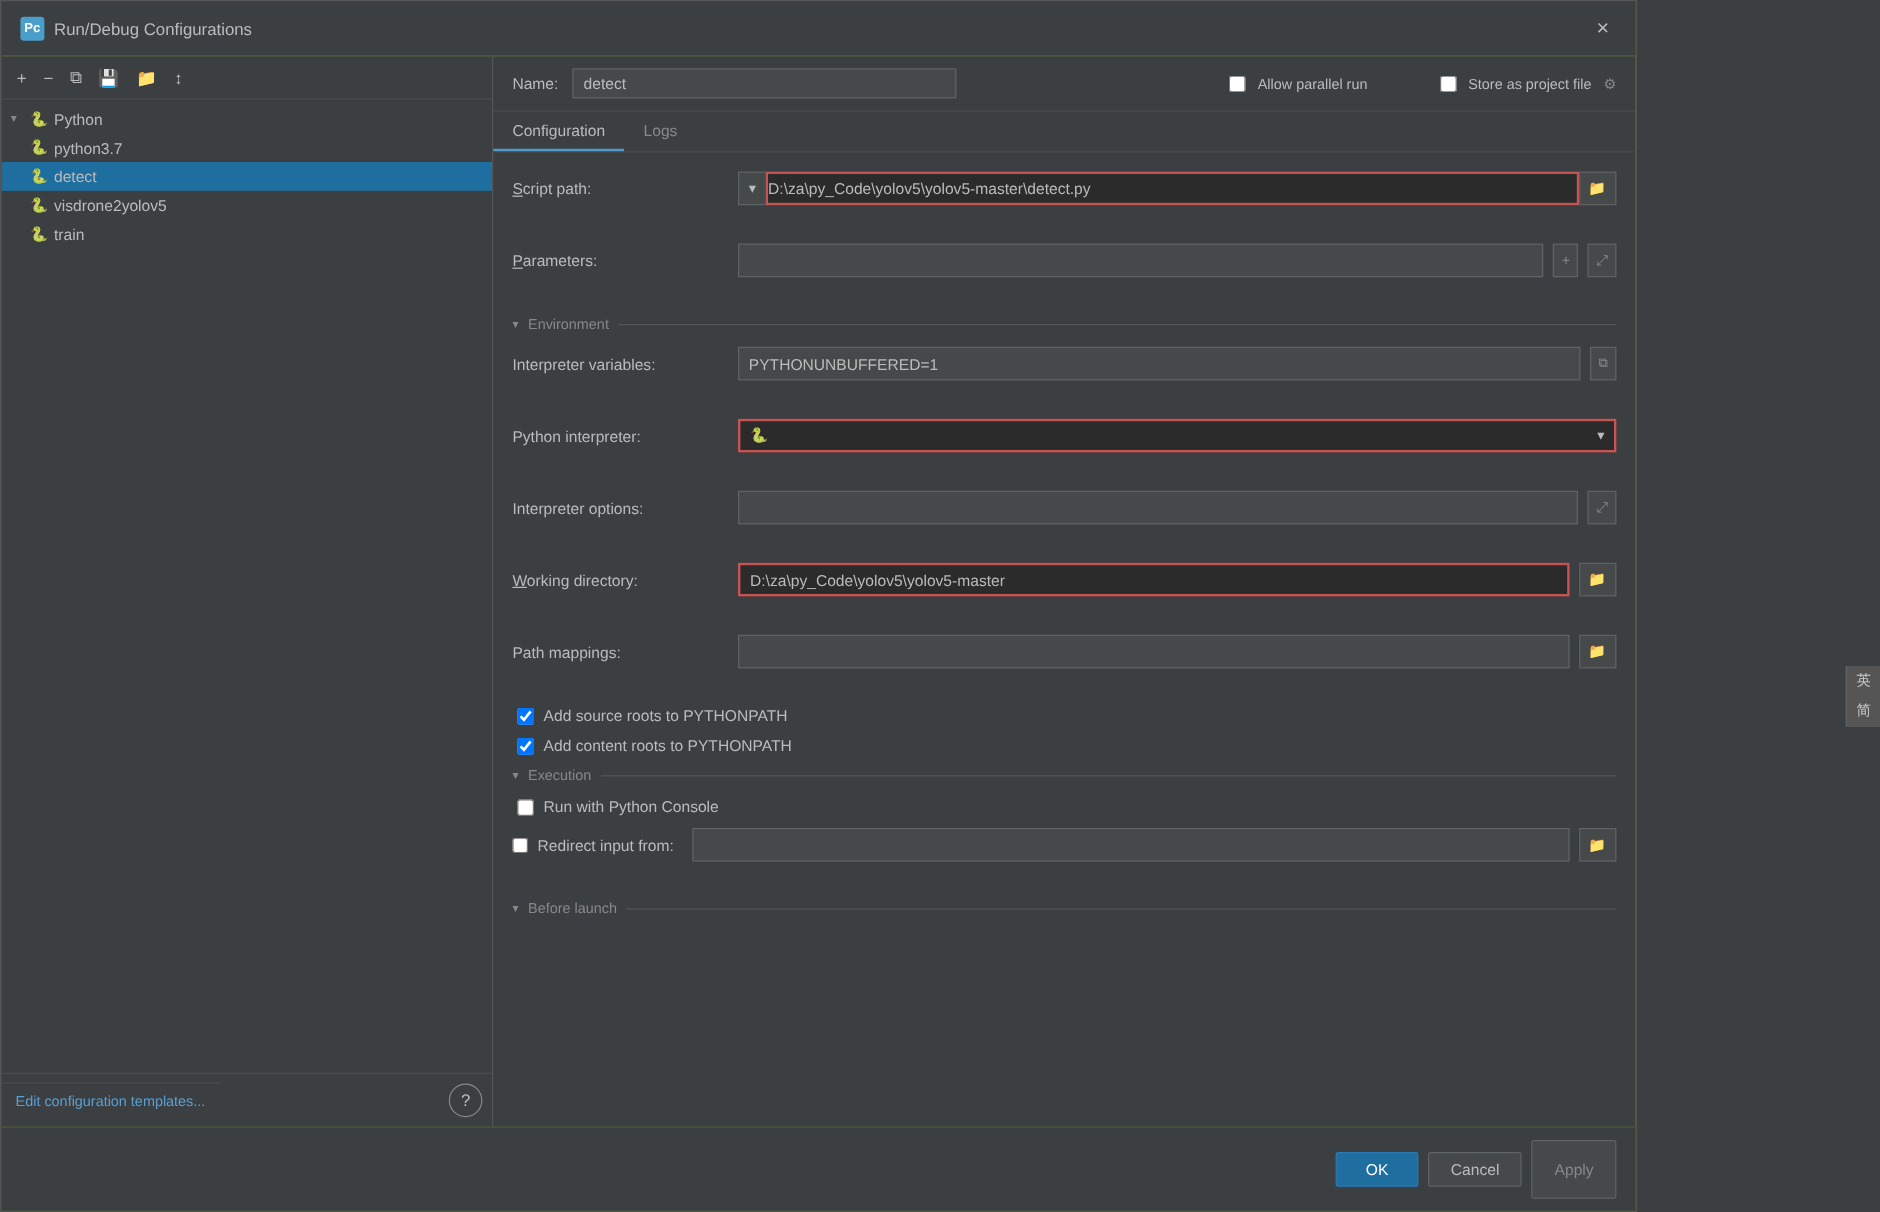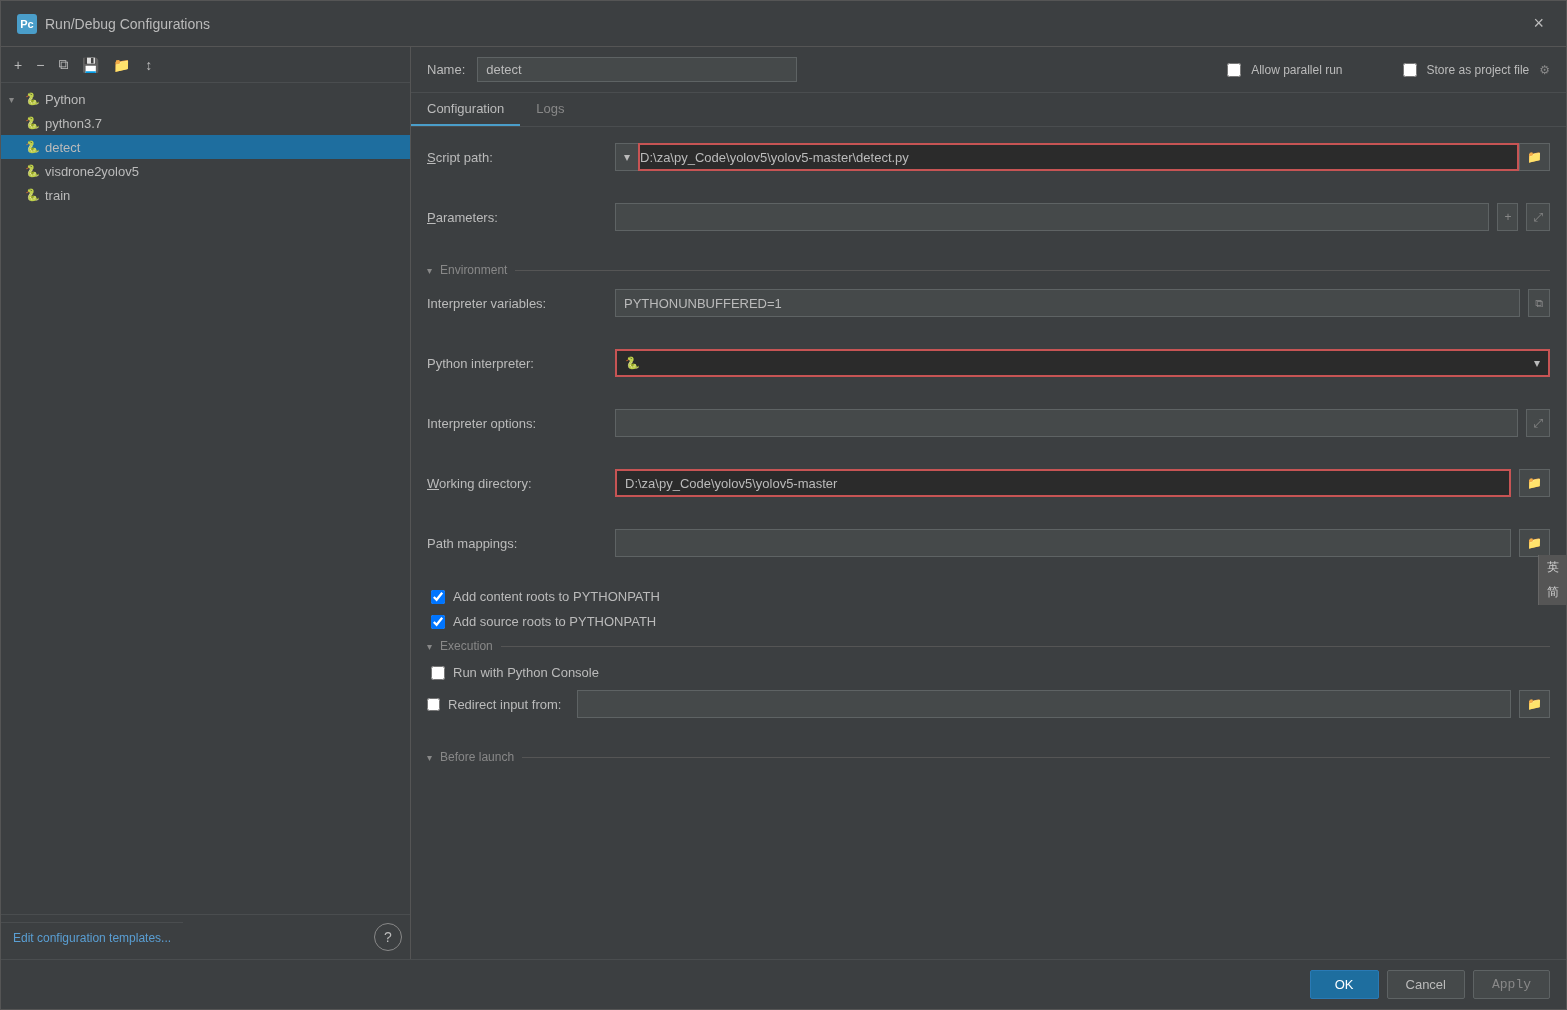--- a/index.html
+++ b/index.html
@@ -6,21 +6,21 @@
     body {
       font-family: "Segoe UI", Arial, sans-serif;
       font-size: 13px;
       background: #3c3f41;
       color: #bbbbbb;
       width: 1567px;
       height: 1010px;
       overflow: hidden;
     }
     .dialog {
-      width: 1567px;
+      width: 1364px;
       height: 1010px;
       background: #4d7c0f;
       display: flex;
       flex-direction: column;
       border: 1px solid #555;
     }
     .title-bar {
       background: #3c3f41;
       padding: 10px 16px;
       display: flex;
@@ -385,25 +385,24 @@
       color: #bbbbbb;
       padding: 6px 18px;
       cursor: pointer;
       font-size: 13px;
       border-radius: 2px;
     }
     .btn-apply {
       background: #45494a;
       border: 1px solid #5e6364;
       color: #888;
-      padding: 6px 18px;
+      padding: 16px 18px;
       cursor: pointer;
       font-size: 13px;
       border-radius: 2px;
-      font-family: Liberation Mono, monospace;
     }
     .side-badge {
       background: #555;
       color: #ccc;
       font-size: 12px;
       padding: 4px 8px;
       border-left: 1px solid #666;
       writing-mode: horizontal-tb;
     }
   </style>
@@ -544,26 +543,26 @@
           <button class="folder-btn">📁</button>
         </div>
 
         <div class="form-row">
           <span class="form-label">Path mappings:</span>
           <input class="params-input" type="text" value="" style="">
           <button class="folder-btn">📁</button>
         </div>
 
         <div class="checkbox-row">
+          <input type="checkbox" id="addSourceRoots" checked="" style="">
+          <label for="addSourceRoots">Add source roots to PYTHONPATH</label>
+        </div>
+        <div class="checkbox-row">
           <input type="checkbox" id="addContentRoots" checked="" style="">
           <label for="addContentRoots">Add content roots to PYTHONPATH</label>
-        </div>
-        <div class="checkbox-row">
-          <input type="checkbox" id="addSourceRoots" checked="" style="">
-          <label for="addSourceRoots">Add source roots to PYTHONPATH</label>
         </div>
 
         <div class="section-header" style="margin-top:8px;">
           <span class="section-chevron">▾</span>
           <span>Execution</span>
           <div class="section-line"></div>
         </div>
 
         <div class="checkbox-row">
           <input type="checkbox" id="runConsole" style="">

